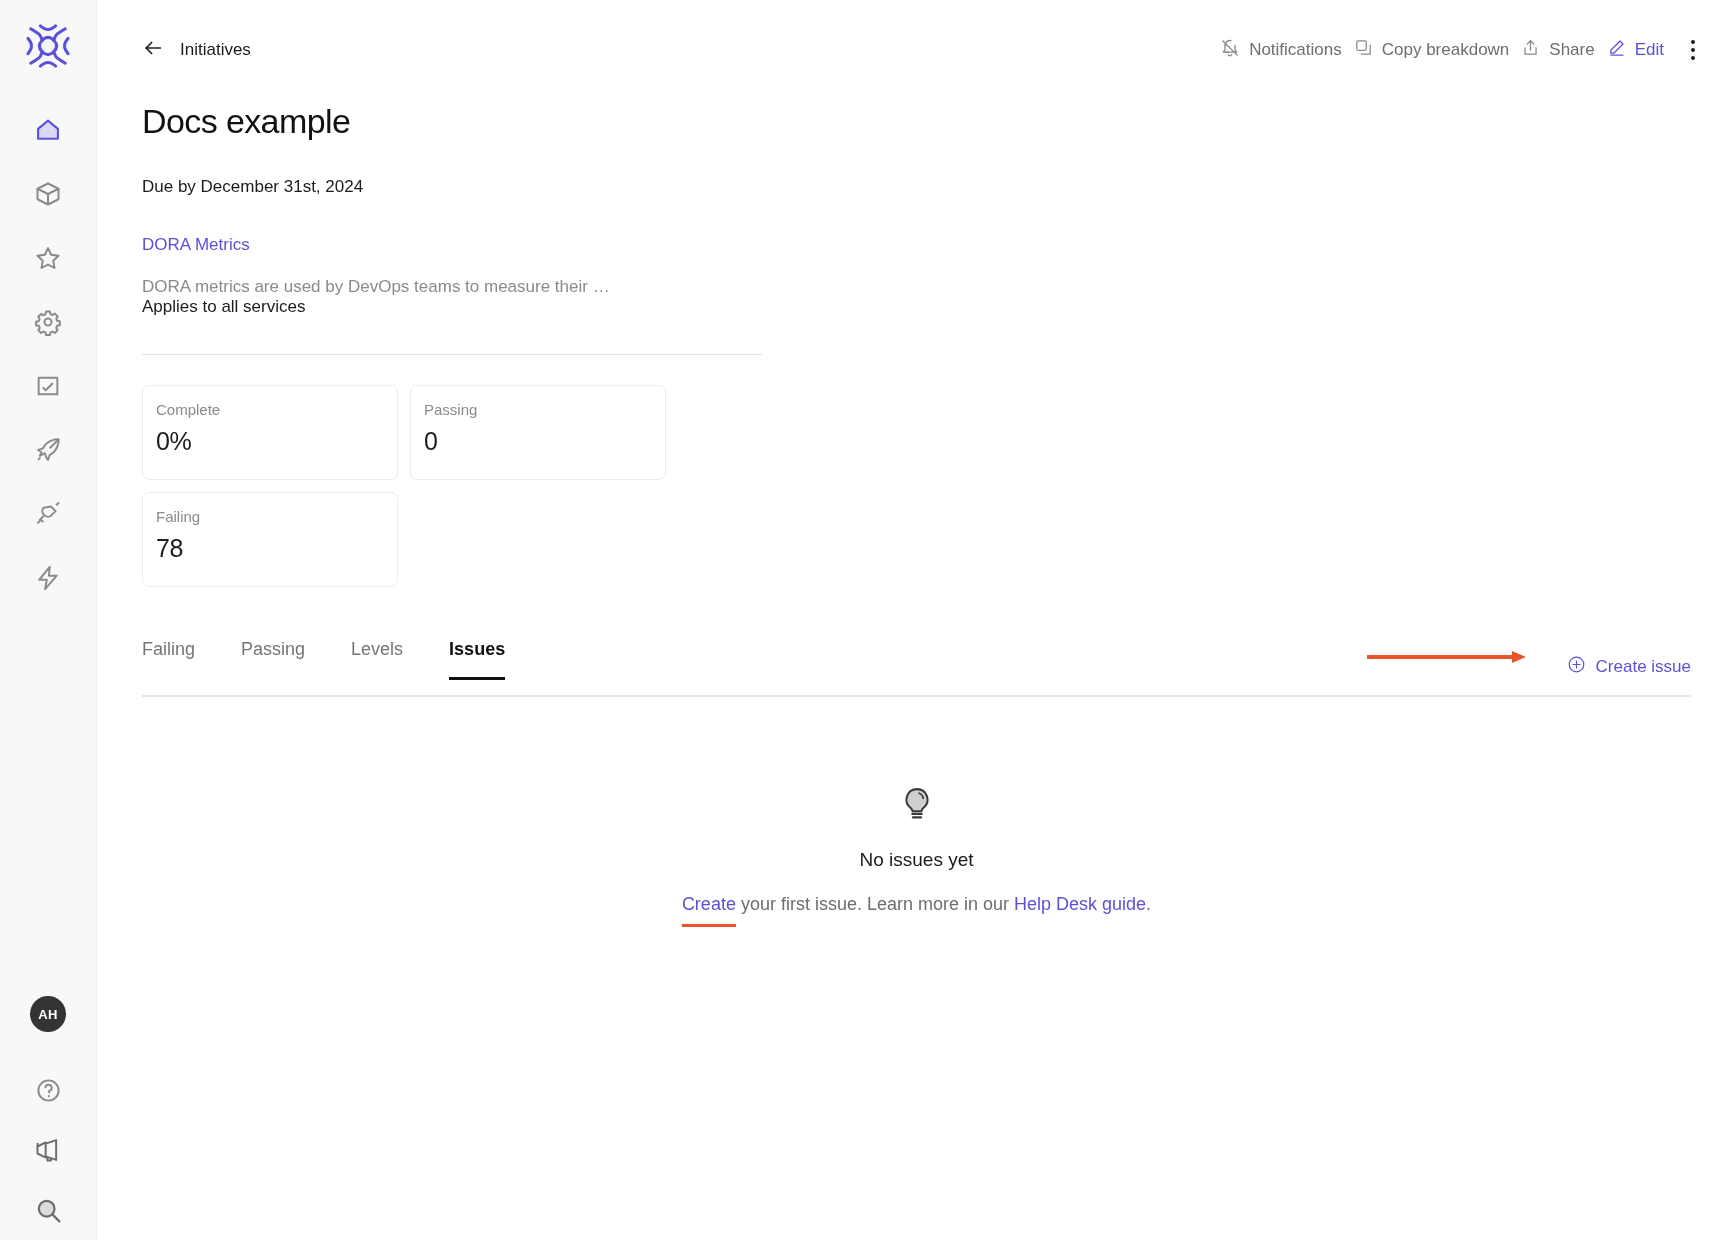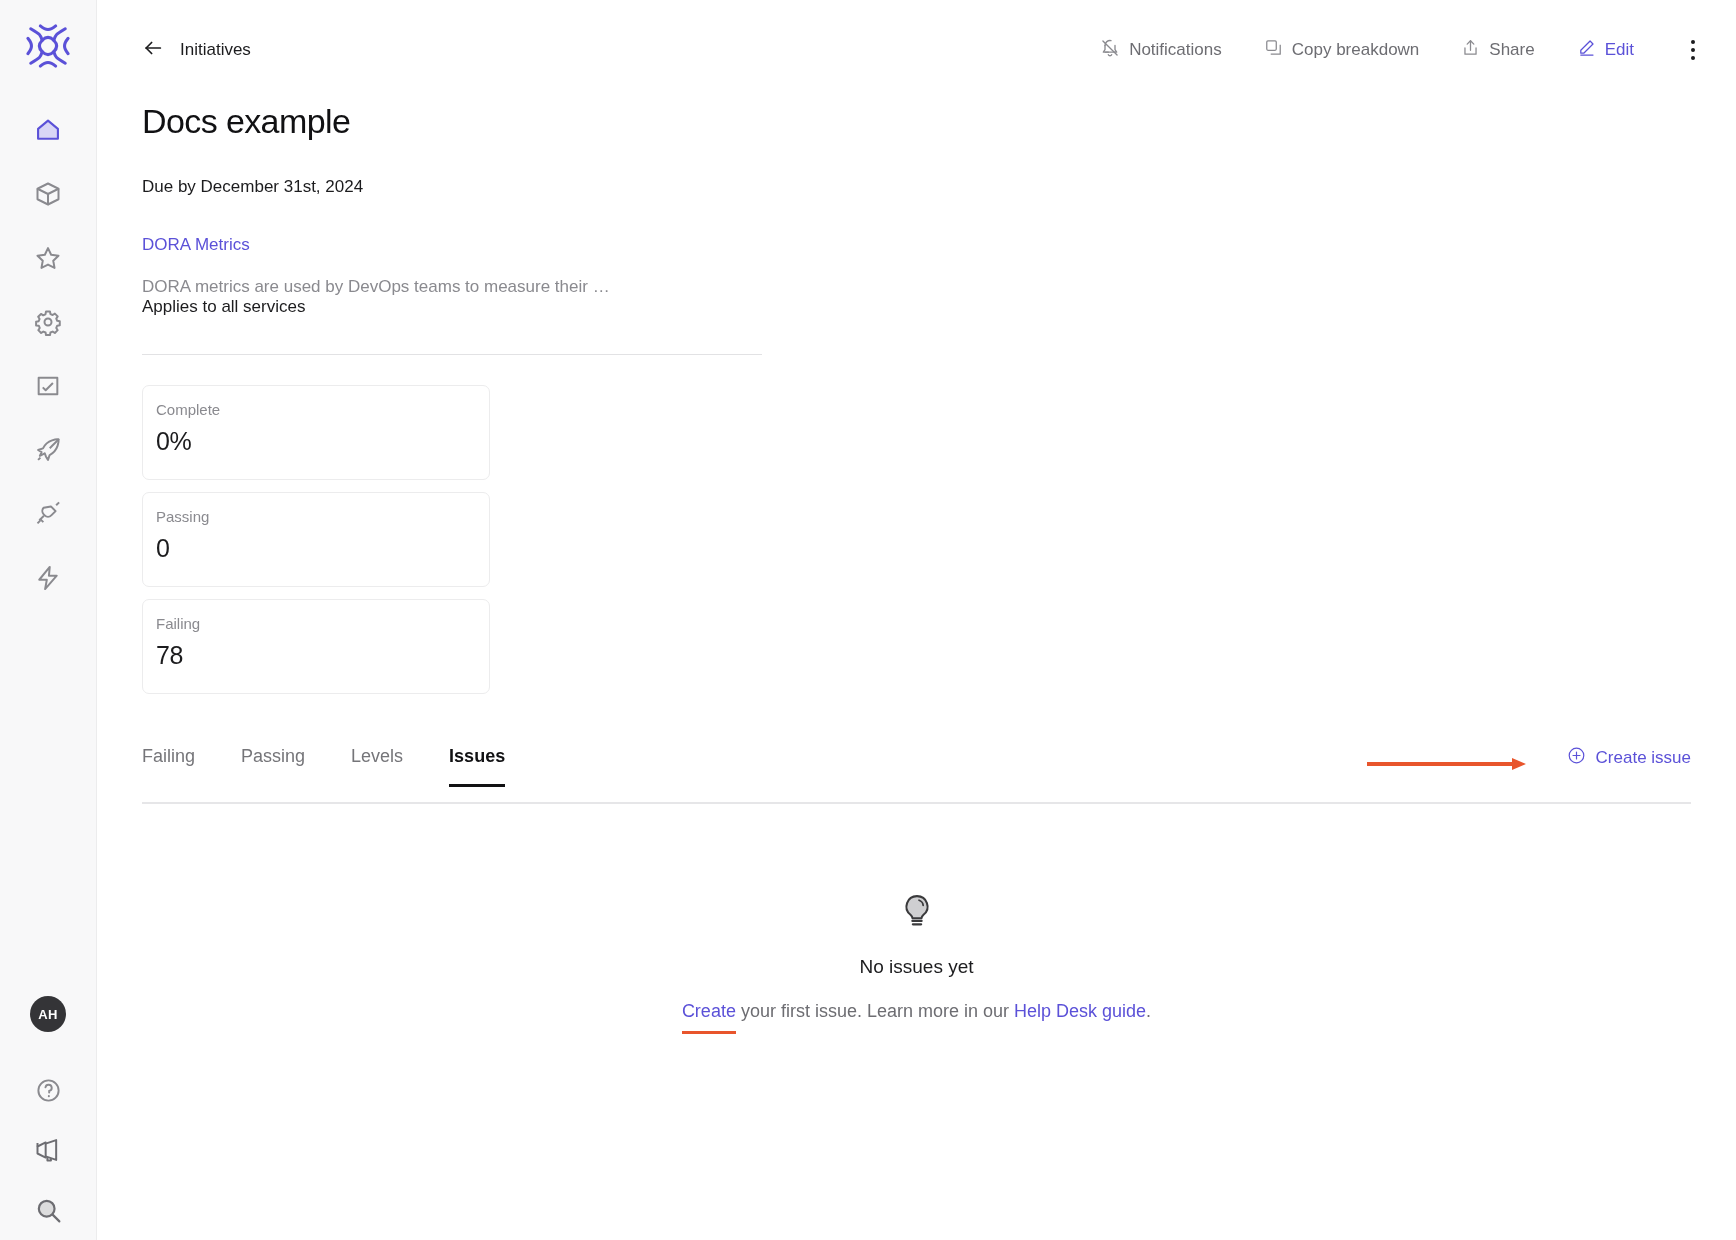--- a/index.html
+++ b/index.html
@@ -79,21 +79,21 @@
     cursor: pointer;
   }
   .back-label {
     font-size: 17px;
     color: #1c1c1e;
   }
   .topbar-actions {
     margin-left: auto;
     display: flex;
     align-items: center;
-    gap: 42px;
+    gap: 12px;
   }
   .tb-btn {
     display: flex; align-items: center; gap: 9px;
     font-size: 17px; color: #6d6d72;
     cursor: pointer; white-space: nowrap;
   }
   .tb-btn.accent { color: #5b51d8; }
   .kebab {
     width: 26px; height: 34px;
     display: flex; flex-direction: column; align-items: center; justify-content: center;
@@ -141,21 +141,21 @@
 
   
   .stats {
     display: flex;
     flex-wrap: wrap;
     gap: 12px;
     width: 620px;
     margin-top: 30px;
   }
   .stat-card {
-    width: 348px;
+    width: 256px;
     height: 95px;
     border: 1px solid #ececed;
     border-radius: 7px;
     background: #ffffff;
     padding: 15px 0 0 13px;
   }
   .stat-label { font-size: 15px; color: #8a8a8f; }
   .stat-value { font-size: 25px; color: #1c1c1e; margin-top: 9px; letter-spacing: -0.3px; }
 
   
@@ -182,21 +182,21 @@
   .tab.active::after {
     content: "";
     position: absolute;
     left: 0; right: 0; bottom: -2px;
     height: 3px;
     background: #111113;
   }
   .create-issue {
     position: absolute;
     right: 0;
-    top: 0;
+    top: 16px;
     display: flex;
     align-items: center;
     gap: 10px;
     color: #5b51d8;
     font-size: 17px;
     cursor: pointer;
   }
   .arrow-annot {
     position: absolute;
     right: 155px;

